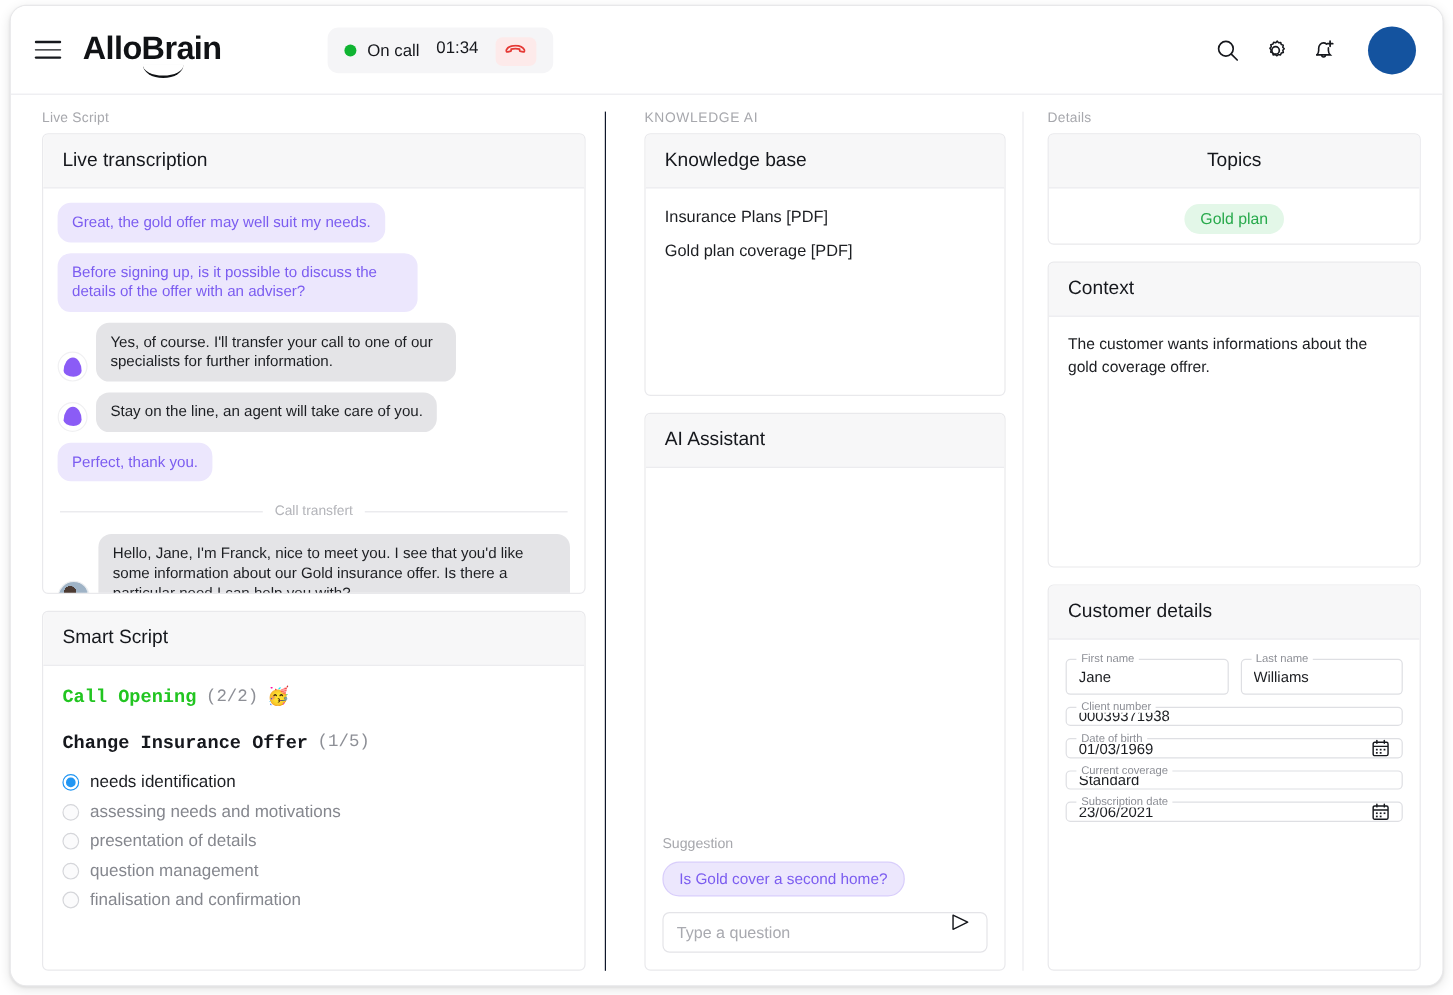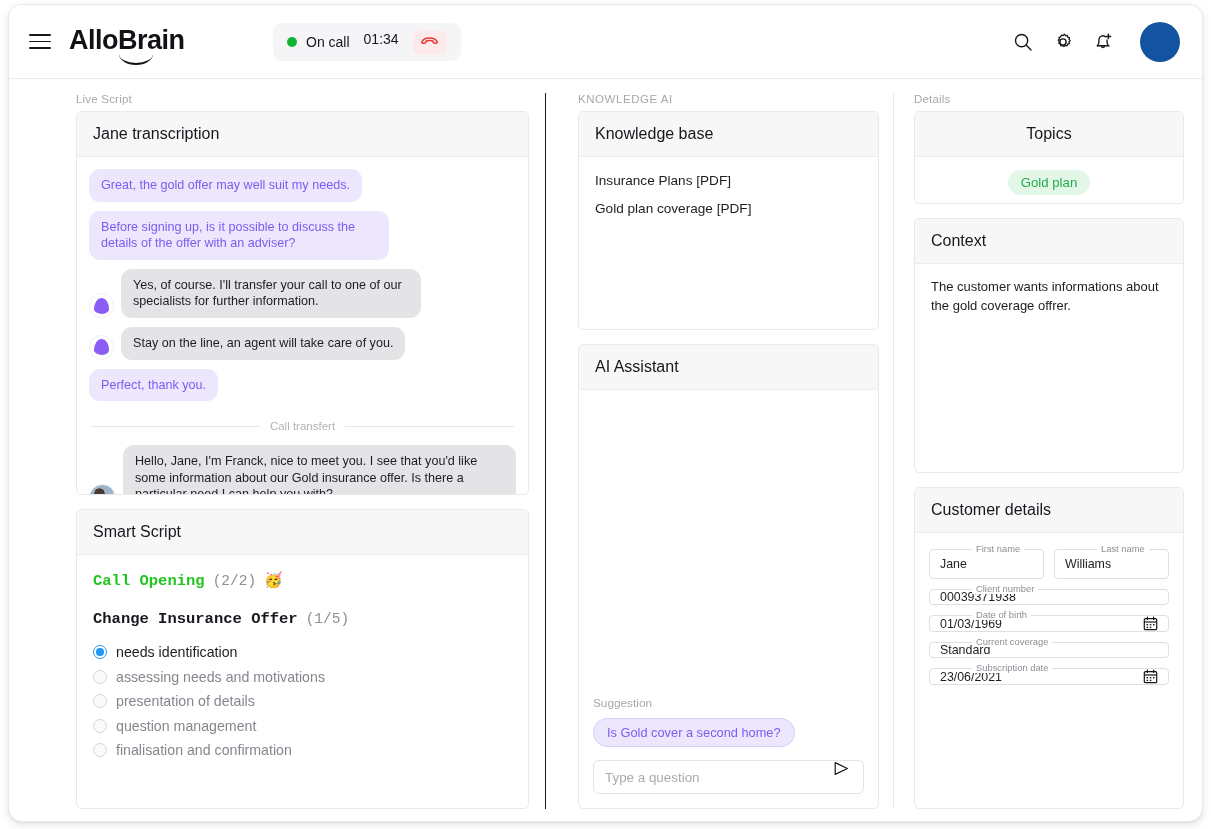--- a/index.html
+++ b/index.html
@@ -67,21 +67,21 @@
   }
 
   
   .body-cols {
     flex: 1 1 auto;
     display: flex;
     min-height: 0;
     padding: 14px 0 12px 0;
   }
   .col { display: flex; flex-direction: column; min-height: 0; }
-  .col-live    { width: 495px; padding: 0 16px 0 26px; margin-left: 41px; }
+  .col-live    { width: 495px; padding: 0 16px 0 26px; }
   .col-know    { width: 348px; padding: 0 14px 0 32px; border-left: 1px solid #0f172a; }
   .col-details { flex: 1;      padding: 0 18px 0 20px; border-left: 1px solid #ececef; }
 
   .col-label {
     font-size: 11.5px; color: #a7a8ad; margin-bottom: 6px; letter-spacing: .2px;
   }
   .col-label.caps { letter-spacing: .55px; }
 
   .card {
     border: 1px solid #e9e9ec;
@@ -196,21 +196,21 @@
   .form-row { display: flex; gap: 10px; }
   .field {
     position: relative; flex: 1;
     border: 1px solid #dedfe3; border-radius: 4px;
     height: 30px; display: flex; align-items: center; padding: 0 10px;
     background: #fff;
   }
   .field-label {
     position: absolute; top: -7px; left: 8px;
     background: #fff; padding: 0 4px;
-    font-size: 9.4px; color: #8d8f96; white-space: nowrap; margin-left: 34px;
+    font-size: 9.4px; color: #8d8f96; white-space: nowrap;
   }
   .field-value {
     font-size: 12.4px; color: #1c1e22; border: none; outline: none;
     width: 100%; background: transparent; font-family: "Liberation Sans", sans-serif;
   }
   .cal-icon { margin-left: auto; display: flex; cursor: pointer; }
 </style>
 </head>
 <body>
 
@@ -265,21 +265,21 @@
       <div class="avatar-head"></div>
     </div>
   </div>
 
   <div class="body-cols">
 
     <div class="col col-live">
       <div class="col-label">Live Script</div>
 
       <div class="card card-transcription">
-        <div class="card-head">Jane transcription</div>
+        <div class="card-head">Live transcription</div>
         <div class="chat">
 
           <div class="msg-row right">
             <div class="bubble customer">Great, the gold offer may well suit my needs.</div>
           </div>
 
           <div class="msg-row right">
             <div class="bubble customer">Before signing up, is it possible to discuss the details of the offer with an adviser?</div>
           </div>
 

